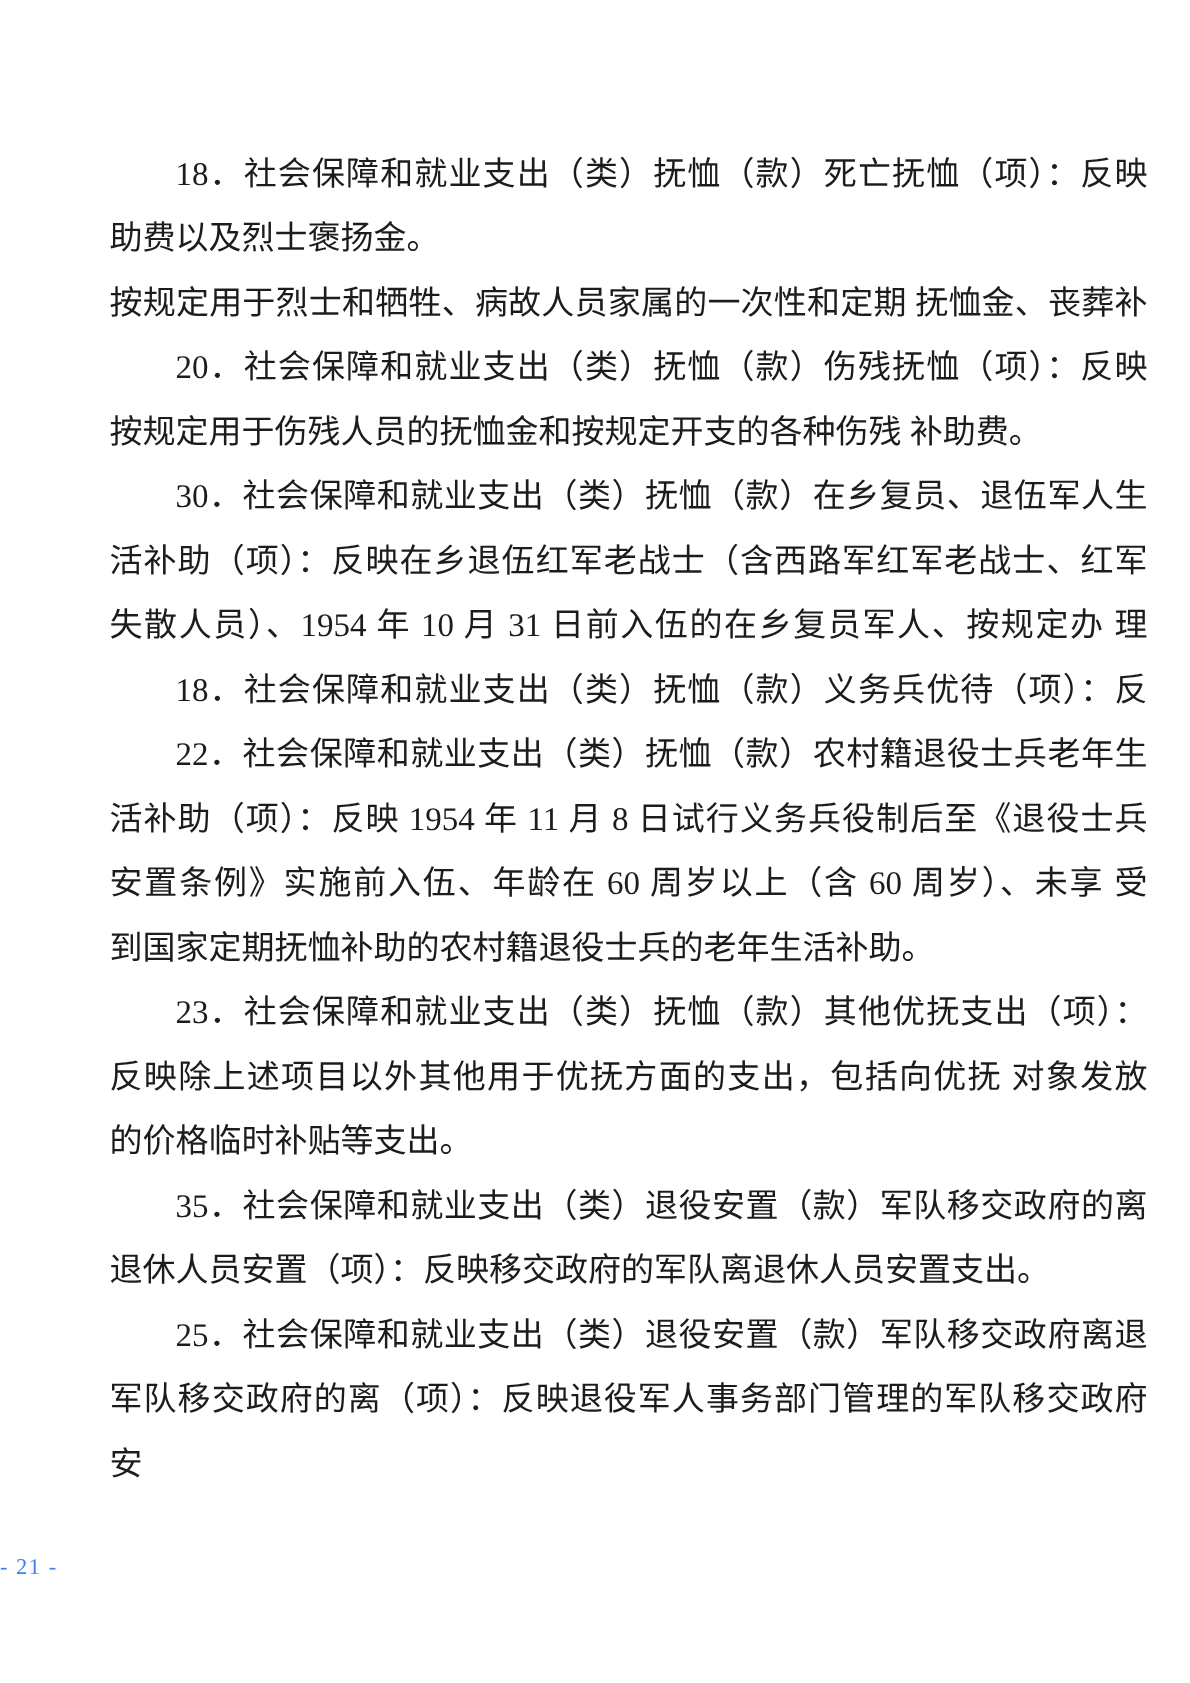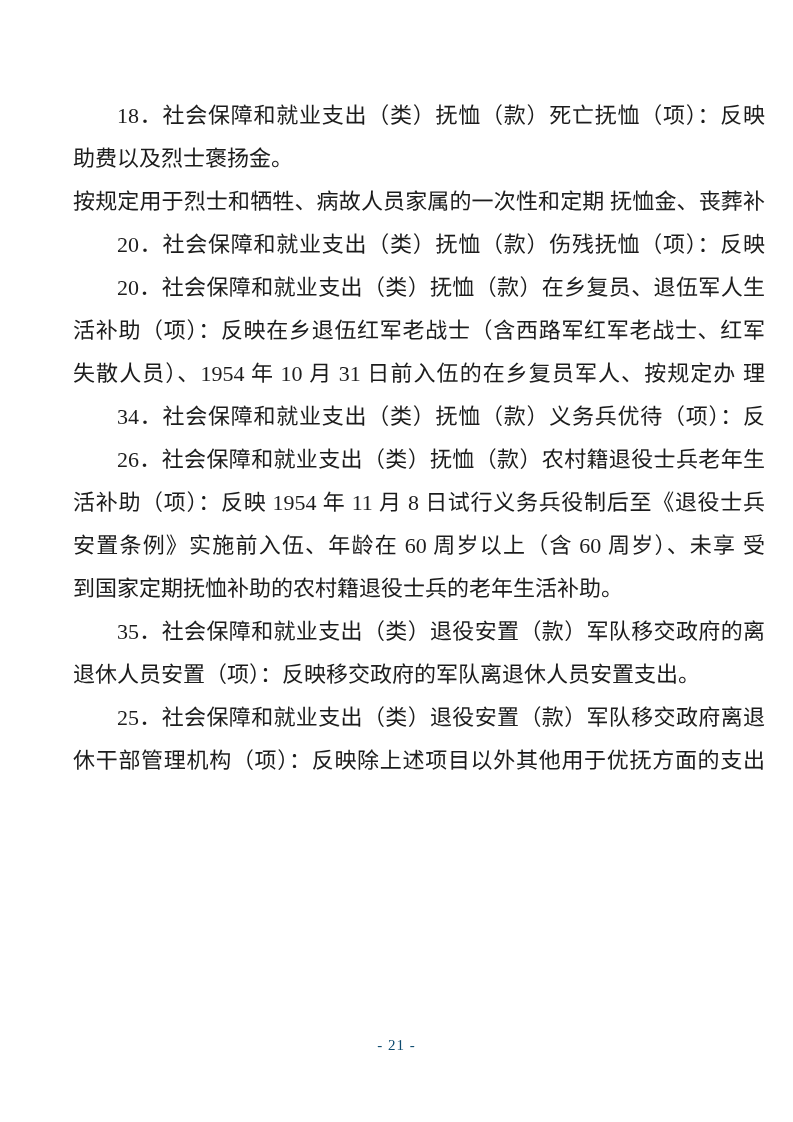--- a/index.html
+++ b/index.html
@@ -37,69 +37,75 @@
     text-align-last: justify;
   }
   .line.indent {
     text-indent: 44px;
   }
   .page-footer {
     position: absolute;
     top: 1034px;
     left: 0;
     width: 100%;
-    text-align: center;
+    text-align: left;
     font-size: 15px;
     line-height: 22px;
     letter-spacing: 1px;
-    color: #0c4a6e;
+    color: #3b82f6;
   }
 </style>
 </head>
 <body>
 
 <div class="page">
   <div class="content">
 
     <div class="para">
       <div class="line indent fill">18．社会保障和就业支出（类）抚恤（款）死亡抚恤（项）：反映</div>
       <div class="line">助费以及烈士褒扬金。</div>
       <div class="line fill">按规定用于烈士和牺牲、病故人员家属的一次性和定期 抚恤金、丧葬补</div>
     </div>
 
     <div class="para">
       <div class="line indent fill">20．社会保障和就业支出（类）抚恤（款）伤残抚恤（项）：反映</div>
+      <div class="line">按规定用于伤残人员的抚恤金和按规定开支的各种伤残 补助费。</div>
     </div>
 
     <div class="para">
-      <div class="line indent fill">20．社会保障和就业支出（类）抚恤（款）在乡复员、退伍军人生</div>
+      <div class="line indent fill">30．社会保障和就业支出（类）抚恤（款）在乡复员、退伍军人生</div>
       <div class="line fill">活补助（项）：反映在乡退伍红军老战士（含西路军红军老战士、红军</div>
       <div class="line fill">失散人员）、1954 年 10 月 31 日前入伍的在乡复员军人、按规定办 理</div>
     </div>
 
     <div class="para">
-      <div class="line indent fill">34．社会保障和就业支出（类）抚恤（款）义务兵优待（项）：反</div>
+      <div class="line indent fill">18．社会保障和就业支出（类）抚恤（款）义务兵优待（项）：反</div>
     </div>
 
     <div class="para">
-      <div class="line indent fill">26．社会保障和就业支出（类）抚恤（款）农村籍退役士兵老年生</div>
+      <div class="line indent fill">22．社会保障和就业支出（类）抚恤（款）农村籍退役士兵老年生</div>
       <div class="line fill">活补助（项）：反映 1954 年 11 月 8 日试行义务兵役制后至《退役士兵</div>
       <div class="line fill">安置条例》实施前入伍、年龄在 60 周岁以上（含 60 周岁）、未享 受</div>
       <div class="line">到国家定期抚恤补助的农村籍退役士兵的老年生活补助。</div>
     </div>
 
+    <div class="para">
+      <div class="line indent fill">23．社会保障和就业支出（类）抚恤（款）其他优抚支出（项）：</div>
+      <div class="line fill">反映除上述项目以外其他用于优抚方面的支出，包括向优抚 对象发放</div>
+      <div class="line">的价格临时补贴等支出。</div>
+    </div>
 
     <div class="para">
       <div class="line indent fill">35．社会保障和就业支出（类）退役安置（款）军队移交政府的离</div>
       <div class="line">退休人员安置（项）：反映移交政府的军队离退休人员安置支出。</div>
     </div>
 
     <div class="para">
       <div class="line indent fill">25．社会保障和就业支出（类）退役安置（款）军队移交政府离退</div>
-      <div class="line fill">休干部管理机构（项）：反映除上述项目以外其他用于优抚方面的支出</div>
+      <div class="line fill">军队移交政府的离（项）：反映退役军人事务部门管理的军队移交政府安</div>
     </div>
 
   </div>
 
   <div class="page-footer">
     <span>- 21 -</span>
   </div>
 </div>
 
 </body></html>

